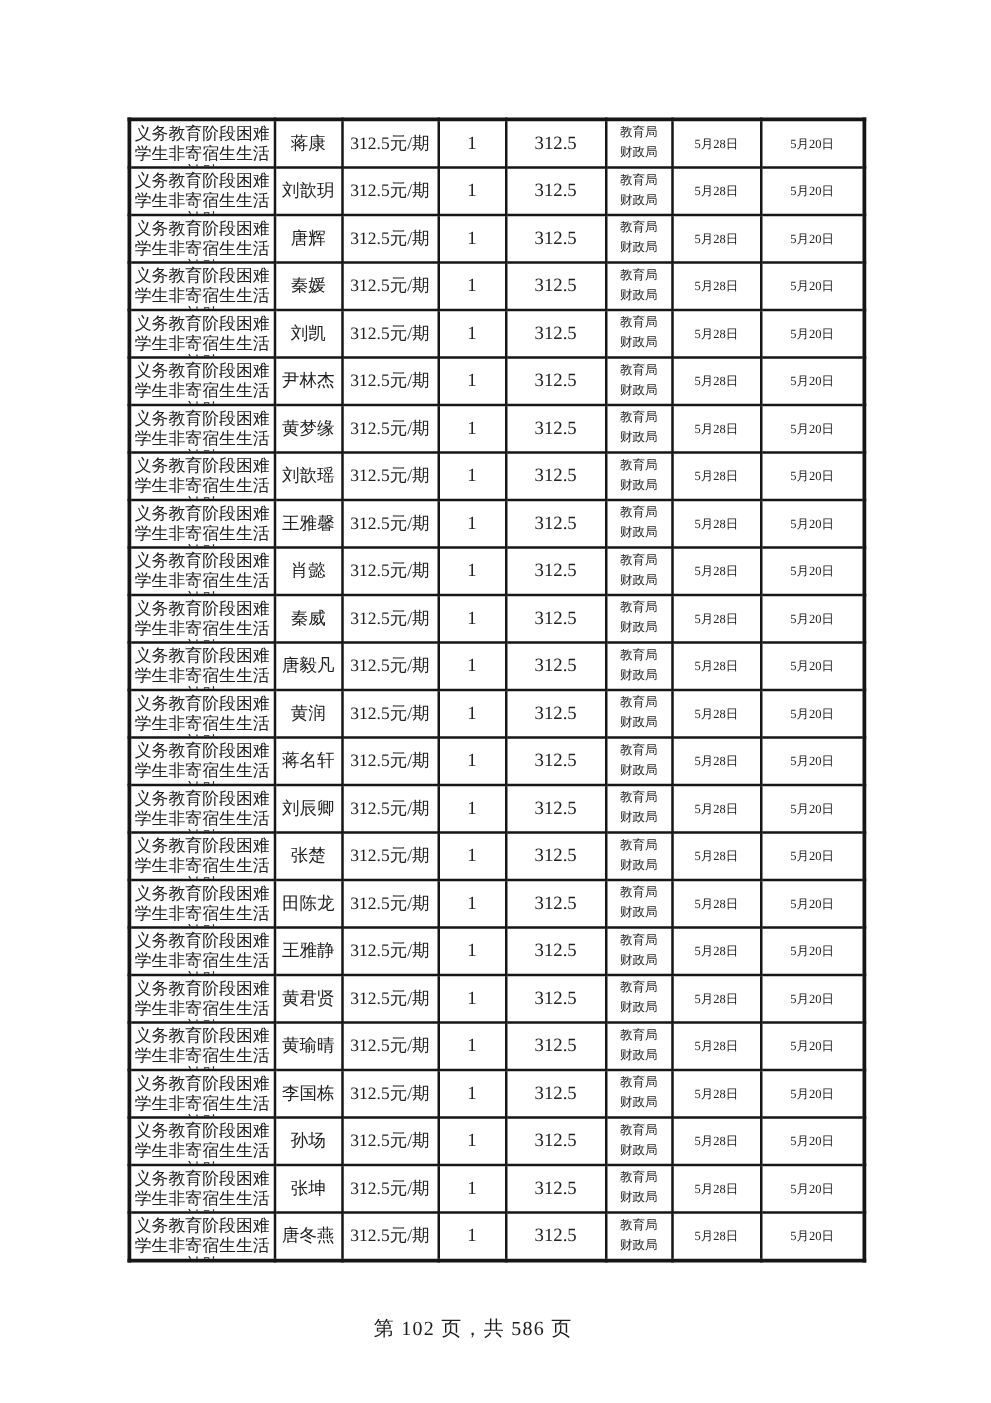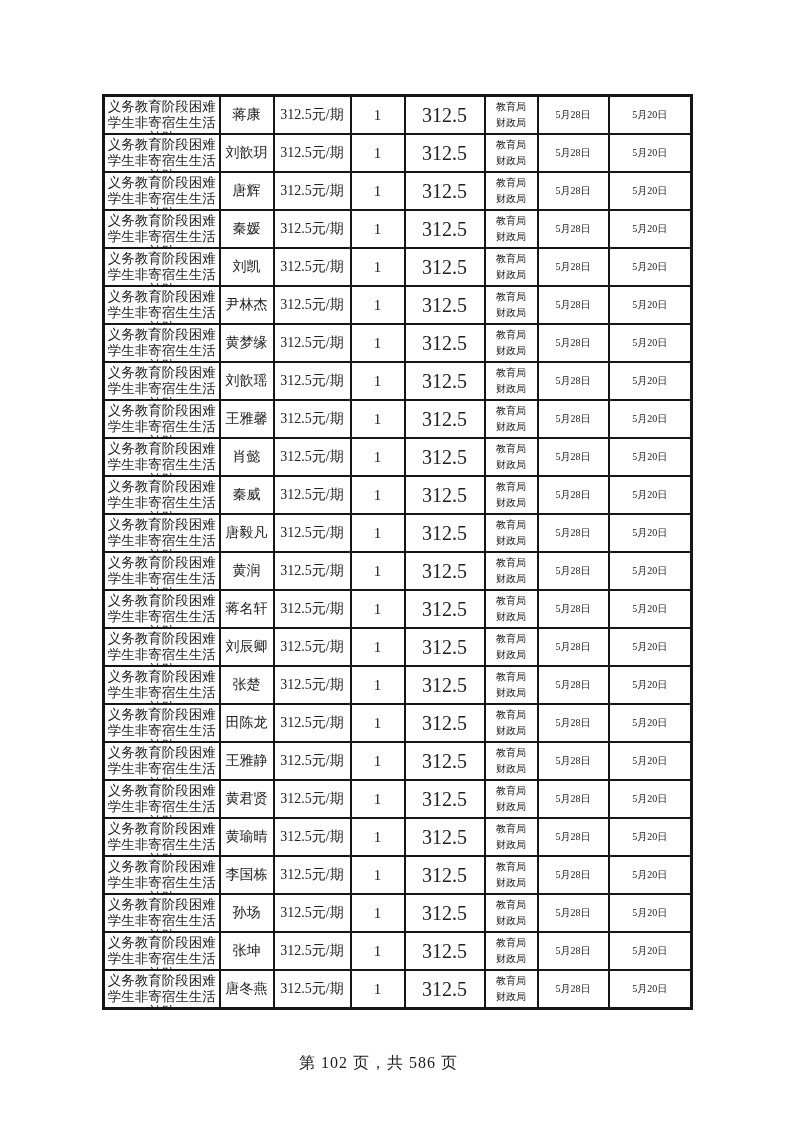--- a/index.html
+++ b/index.html
@@ -24,21 +24,21 @@
   }
   table.roster tr{height:37.9px;}
   td.cat{vertical-align:top;}
   .catbox{
     height:34px;padding-top:2px;overflow:hidden;
     font-size:13.5px;line-height:15.5px;text-align:center;
   }
   td.name{font-size:14px;}
   td.std{font-size:14px;}
   td.qty{font-size:15px;}
-  td.amt{font-size:20px;}
+  td.amt{font-size:15px;}
   td.appr{font-size:10px;line-height:16.5px;}
   td.d1,td.d2{font-size:10px;}
   .footer{
     position:absolute;left:0;width:757px;top:1053px;
     text-align:center;font-size:16px;letter-spacing:1px;
     color:#1c1c1c;
   }
 </style>
 </head>
 <body>

